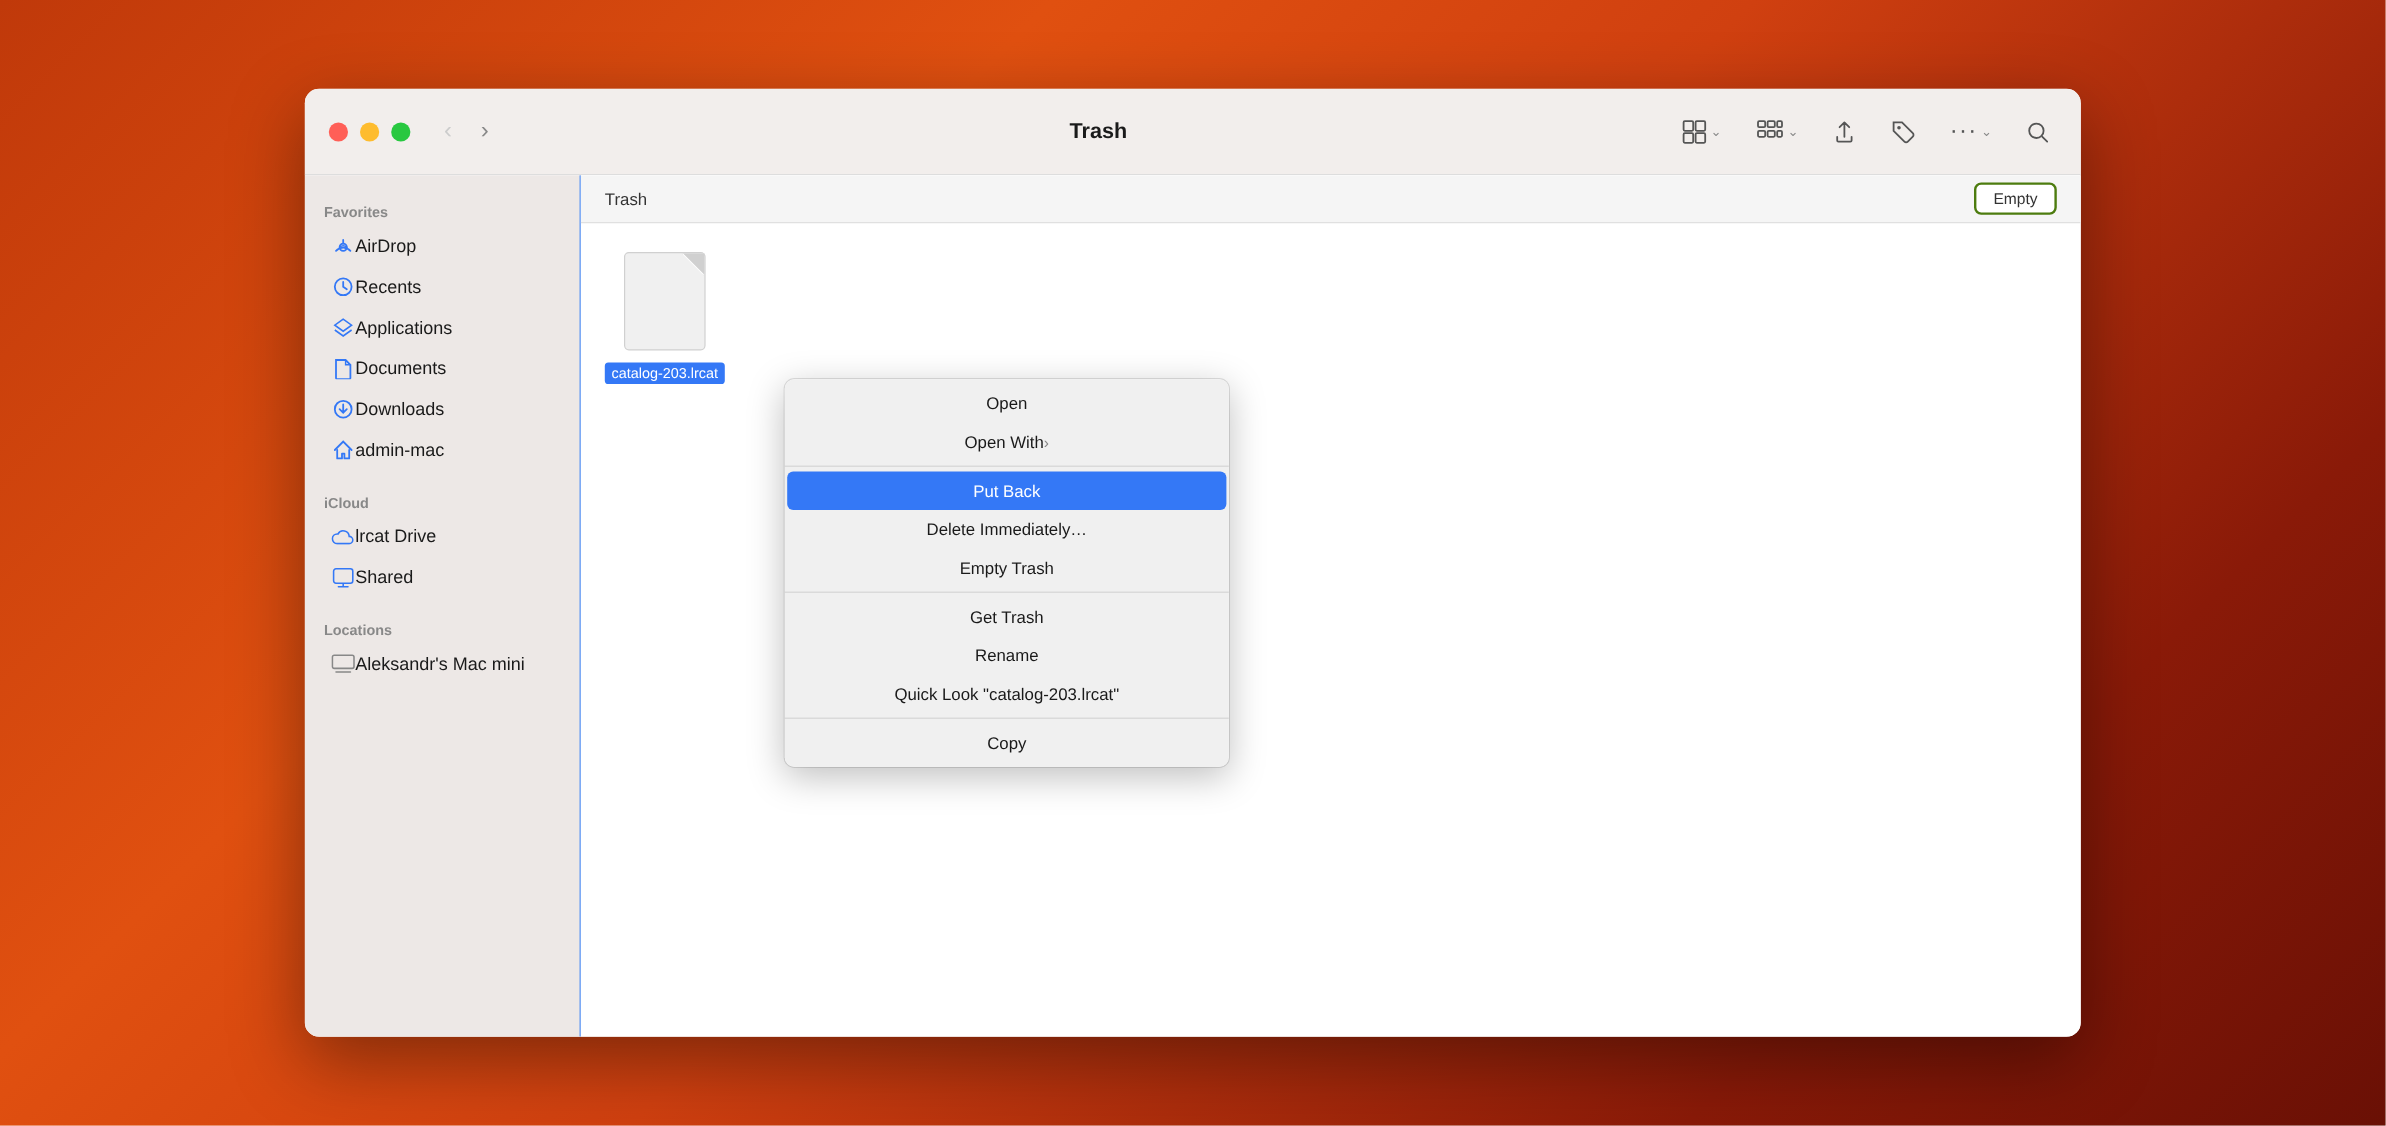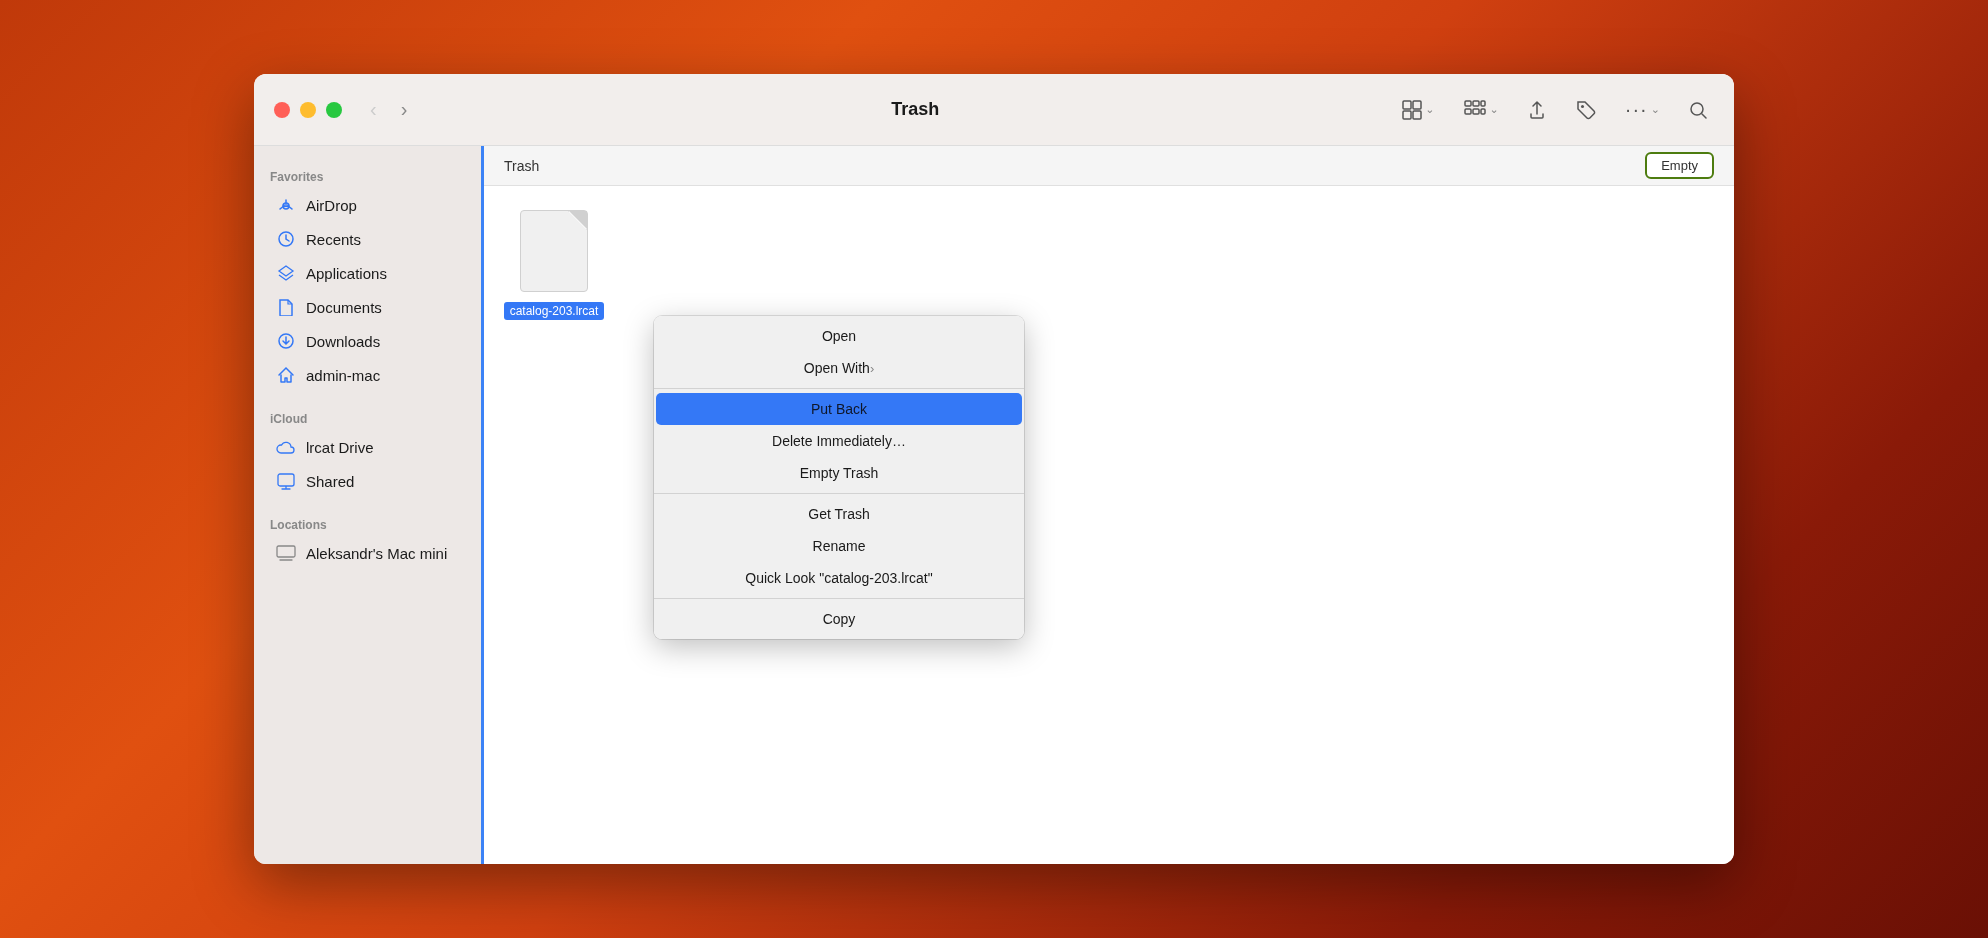--- a/index.html
+++ b/index.html
@@ -110,35 +110,35 @@
       overflow: hidden;
     }
 
     
     .sidebar {
       width: 230px;
       background: #ede8e6;
       padding: 16px 0;
       flex-shrink: 0;
       overflow-y: auto;
-      border-right: 3px solid #3b82f6;
+      border-right: 1px solid #3b82f6;
     }
 
     .sidebar-section-label {
       font-size: 12px;
       font-weight: 600;
       color: #888;
       padding: 8px 16px 4px 16px;
       text-transform: none;
     }
 
     .sidebar-item {
       display: flex;
       align-items: center;
-      gap: 10px;
+      gap: 0;
       padding: 7px 16px;
       cursor: pointer;
       border-radius: 6px;
       margin: 0 6px;
       font-size: 15px;
       color: #1a1a1a;
     }
 
     .sidebar-icon {
       width: 20px;
@@ -277,21 +277,21 @@
       display: flex;
       align-items: center;
       justify-content: center;
       padding: 8px 16px;
       cursor: pointer;
       color: #1a1a1a;
     }
 
     .cm-item.highlighted {
       background: #3478f6;
-      color: #0f172a;
+      color: #ffffff;
       border-radius: 5px;
       margin: 0 2px;
     }
 
     .cm-item .chevron {
       font-size: 13px;
       color: #888;
     }
 
     .cm-separator {

